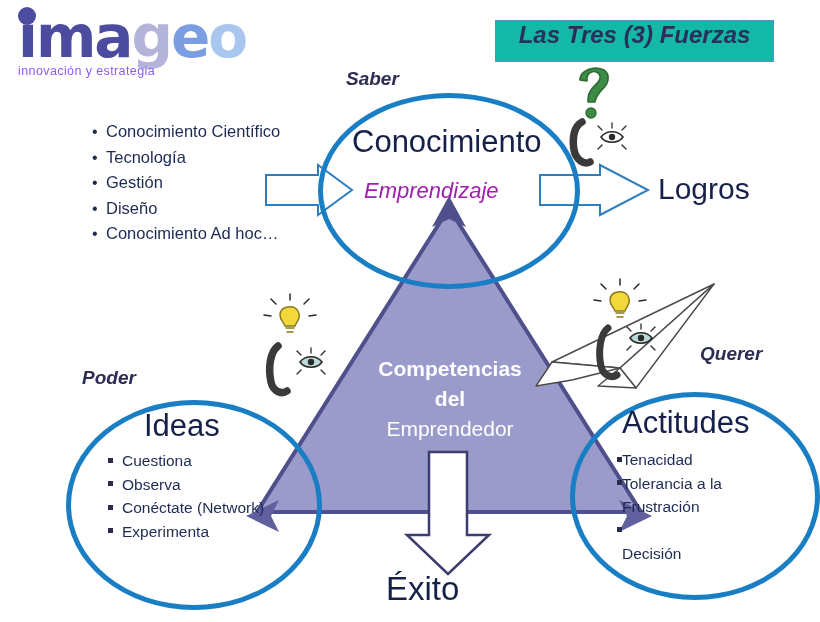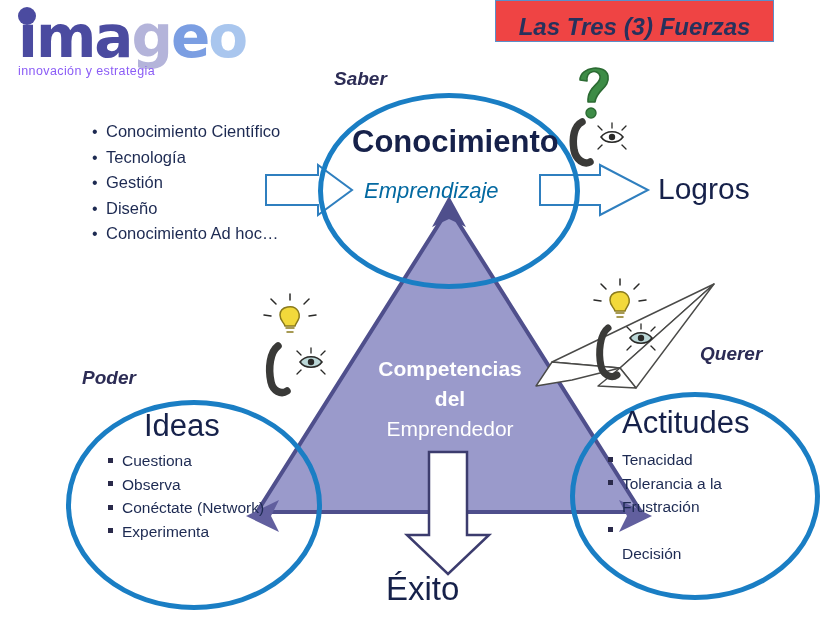--- a/index.html
+++ b/index.html
@@ -40,45 +40,45 @@
     left: 10px;
     top: 62px;
     font-size: 12.5px;
     color: #8b5cf6;
     font-family: "Liberation Sans", sans-serif;
     letter-spacing: 0.4px;
   }
 
   
   #title-box {
-    left: 495px; top: 0;
+    left: 495px; top: 20px;
     width: 277px; height: 40px;
     border: 1.5px solid #5b8fc9;
-    background: #ef4444;
+    background: #14b8a6;
     display: flex;
-    align-items: flex-end;
+    align-items: flex-start;
     justify-content: center;
   }
   #title-text {
     font-size: 24px;
     font-weight: bold;
     font-style: italic;
     color: #27315c;
     white-space: nowrap;
   }
 
   
   .force-label {
     font-size: 19px;
     font-weight: bold;
     font-style: italic;
     color: #2c2c55;
     white-space: nowrap;
   }
-  #label-saber { left: 334px; top: 68px; text-align: center; }
+  #label-saber { left: 346px; top: 68px; text-align: center; }
   #label-poder { left: 82px;  top: 355px; margin-top: 12px; }
   #label-querer{ left: 700px; top: 343px; text-align: center; }
 
   
   #list-saber { left: 92px; top: 119px; width: 255px; }
   #list-saber .row {
     display: flex;
     align-items: flex-start;
     font-size: 16.5px;
     color: #1d2a52;
@@ -107,29 +107,29 @@
   
   #triangle-svg { left: 0; top: 0; width: 820px; height: 622px; pointer-events: none; }
 
   
   .circle-title {
     font-size: 31px;
     color: #16214a;
     white-space: nowrap;
     font-family: "Liberation Sans", sans-serif;
   }
-  #title-conocimiento { left: 352px; top: 124px; font-weight: bold; }
+  #title-conocimiento { left: 352px; top: 124px; }
   #title-ideas        { left: 144px; top: 408px; }
   #title-actitudes    { left: 622px; top: 405px; }
 
   #text-emprendizaje {
     left: 364px; top: 178px;
     font-size: 22px;
     font-style: italic;
-    color: #0369a1;
+    color: #a21caf;
     white-space: nowrap;
   }
 
   
   .mini-list .row {
     display: flex;
     align-items: flex-start;
     font-size: 15.5px;
     color: #1d2a52;
     line-height: 23.5px;
@@ -144,21 +144,21 @@
   }
   .mini-list .sq span {
     display: inline-block;
     width: 5px; height: 5px;
     background: #2a2a4a;
     vertical-align: middle;
     margin-bottom: 2px;
   }
   #list-ideas     { left: 108px; top: 449px; width: 215px; }
   #list-actitudes { left: 608px; top: 448px; width: 200px; }
-  #list-actitudes .row { white-space: normal; }
+  #list-actitudes .row { white-space: normal; text-align: right; }
   #list-actitudes .cont { padding-left: 14px; }
 
   
   #text-logros {
     left: 658px; top: 172px;
     font-size: 30px;
     color: #16214a;
     white-space: nowrap;
   }
   #text-exito {

